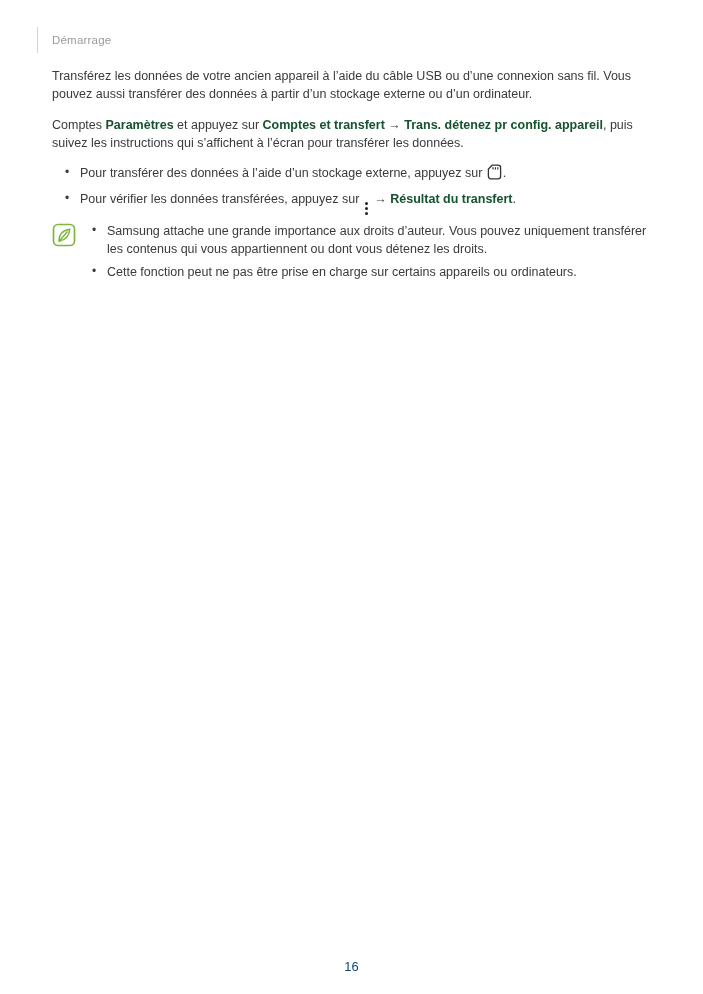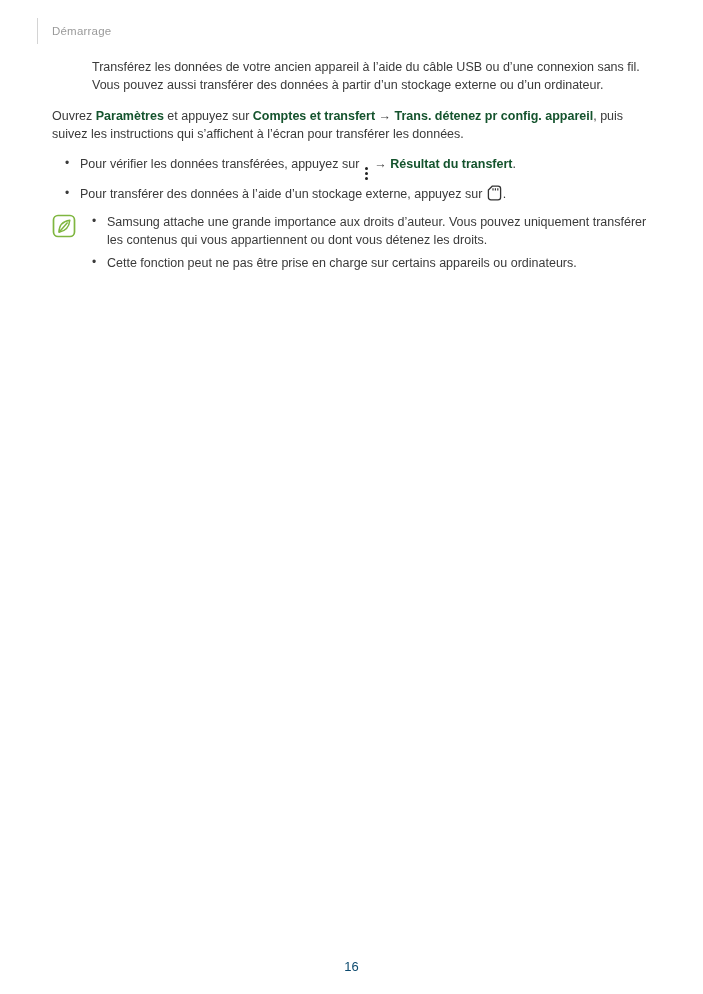--- a/index.html
+++ b/index.html
@@ -4,21 +4,21 @@
 <style>
   html, body { margin: 0; padding: 0; }
   body {
     width: 703px; height: 994px;
     background: #ffffff;
     font-family: "Liberation Sans", sans-serif;
     color: #3a3a3a;
     position: relative;
     overflow: hidden;
   }
-  .content { padding: 18px 50px 0 52px; }
+  .content { padding: 27px 50px 0 52px; }
 
   .kicker {
     display: inline-block;
     border-left: 1px solid #d4d4d4;
     padding: 7px 0 7px 14px;
     margin-left: -15px;
     font-size: 11.5px;
     color: #9a9a9a;
     letter-spacing: 0.2px;
   }
@@ -40,21 +40,21 @@
     color: #4285c4;
     letter-spacing: -0.2px;
   }
 
   .para {
     font-size: 12.5px;
     line-height: 18px;
     margin-top: 9px;
     color: #3a3a3a;
   }
-  .para.first { margin-top: 14px; margin-left: 40px; }
+  .para.first { margin-top: 14px; }
   .bold { font-weight: 700; color: #14532d; }
   .link { color: #4a87c8; text-decoration: none; cursor: pointer; }
 
   ul.bullets { list-style: none; margin: 9px 0 0 0; padding: 0; }
   .bullet {
     position: relative;
     padding-left: 28px;
     margin-bottom: 5px;
     font-size: 12.5px;
     line-height: 18px;
@@ -109,37 +109,37 @@
 
 <div class="content">
 
   <div>
     <span class="kicker">Démarrage</span>
   </div>
 
 
   <p class="para first">Transférez les données de votre ancien appareil à l’aide du câble USB ou d’une connexion sans fil. Vous pouvez aussi transférer des données à partir d’un stockage externe ou d’un ordinateur.</p>
 
-  <p class="para"><span>Ouvrez </span><span class="bold">Paramètres</span><span> et appuyez sur </span><span class="bold">Comptes et transfert</span><span> → </span><span class="bold">Trans. détenez pr config. appareil</span><span>, puis suivez les instructions qui s’affichent à l’écran pour transférer les données.</span></p>
+  <p class="para"><span>Comptes </span><span class="bold">Paramètres</span><span> et appuyez sur </span><span class="bold">Comptes et transfert</span><span> → </span><span class="bold">Trans. détenez pr config. appareil</span><span>, puis suivez les instructions qui s’affichent à l’écran pour transférer les données.</span></p>
 
 
   <ul class="bullets">
-    <li class="bullet"><span>Pour vérifier les données transférées, appuyez sur</span>
-      <span class="kebab-icon">
-          <i></i>
-          <i></i>
-          <i></i>
-        </span><span> → </span><span class="bold">Résultat du transfert</span><span>.</span></li>
     <li class="bullet"><span>Pour transférer des données à l’aide d’un stockage externe, appuyez sur</span>
       <span class="sd-icon"><svg width="15" height="16" viewBox="0 0 15 16">
             <path d="M5.2 1.2 H11 Q13.6 1.2 13.6 3.8 V12.2 Q13.6 14.8 11 14.8 H4 Q1.4 14.8 1.4 12.2 V5 Z" fill="none" stroke="#333" stroke-width="1.3"></path>
             <line x1="6" y1="3.2" x2="6" y2="5.6" stroke="#333" stroke-width="1.2"></line>
             <line x1="8.4" y1="3.2" x2="8.4" y2="5.6" stroke="#333" stroke-width="1.2"></line>
             <line x1="10.8" y1="3.2" x2="10.8" y2="5.6" stroke="#333" stroke-width="1.2"></line>
           </svg></span><span>.</span></li>
+    <li class="bullet"><span>Pour vérifier les données transférées, appuyez sur</span>
+      <span class="kebab-icon">
+          <i></i>
+          <i></i>
+          <i></i>
+        </span><span> → </span><span class="bold">Résultat du transfert</span><span>.</span></li>
   </ul>
 
   <div class="note">
     <span class="note-icon-wrap">
       <svg width="25" height="25" viewBox="0 0 25 25">
         <rect x="1.5" y="1.5" width="21" height="21" rx="4.5" fill="none" stroke="#7fb640" stroke-width="1.7"></rect>
         <path d="M7 18.2 C7 11.5 11 7.2 17.8 6.2 C17.2 13.2 13.2 17 7 18.2 Z" fill="none" stroke="#7fb640" stroke-width="1.5" stroke-linejoin="round"></path>
         <line x1="7" y1="18.2" x2="15.6" y2="8.4" stroke="#7fb640" stroke-width="1.5"></line>
       </svg>
     </span>

